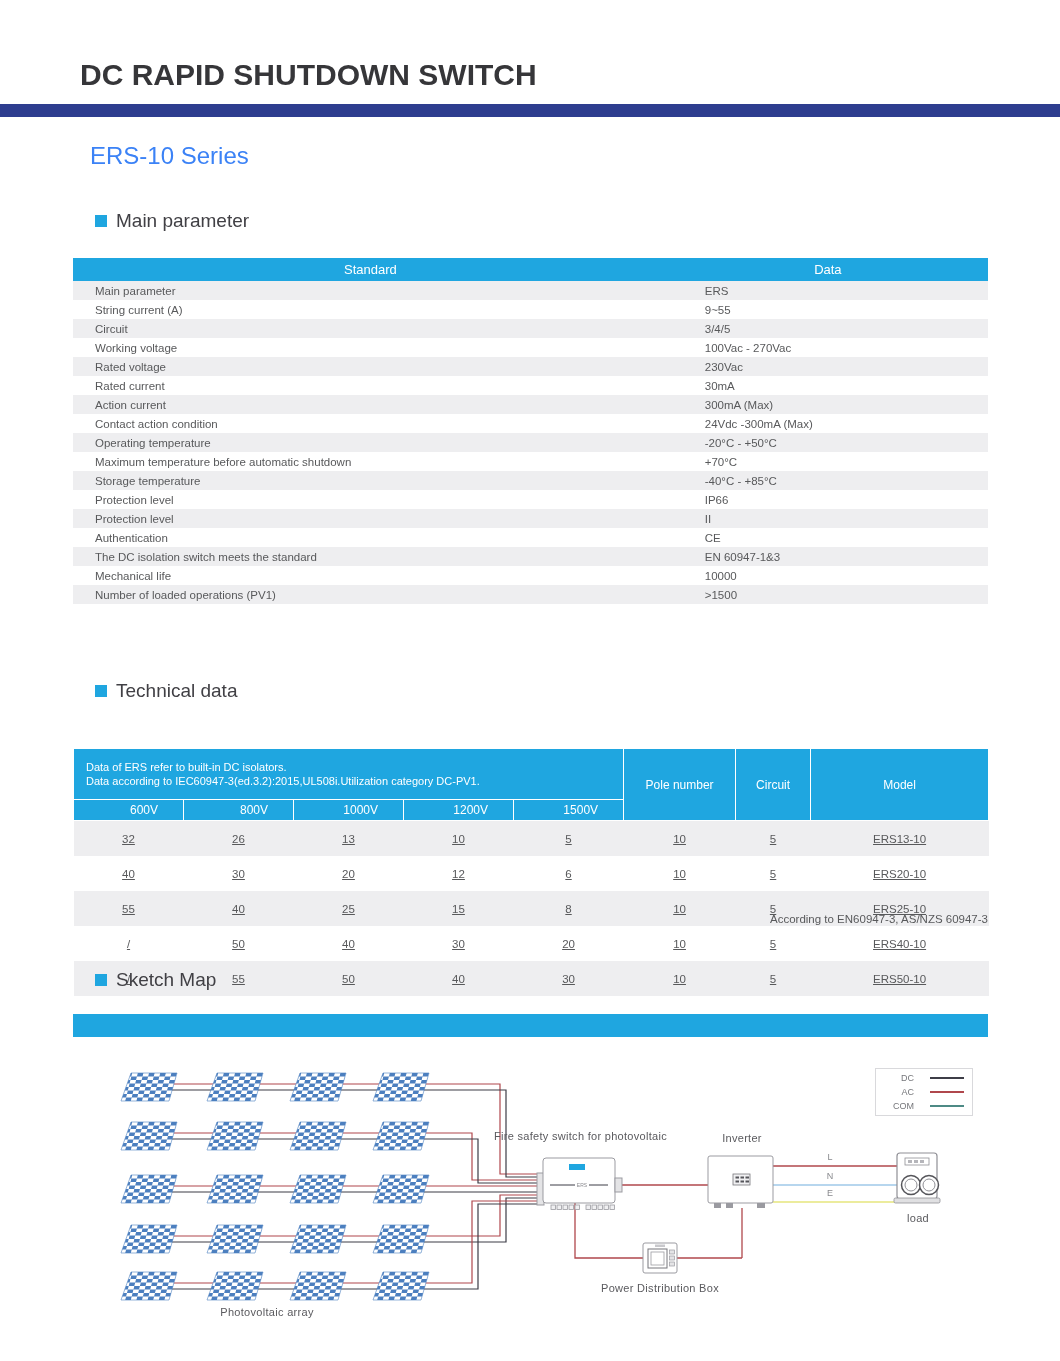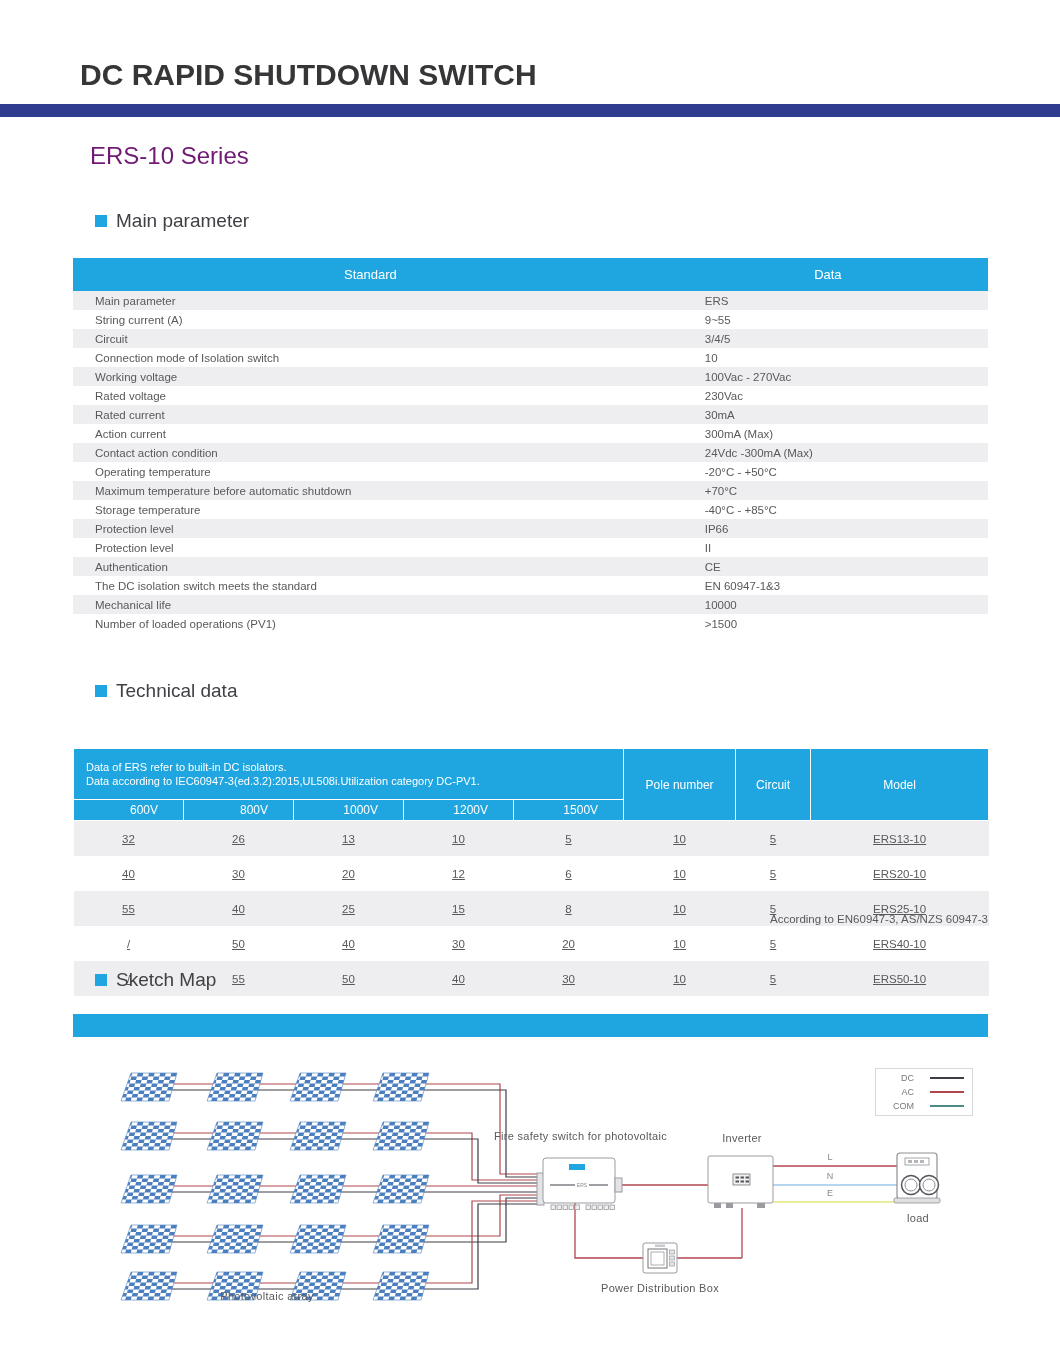--- a/index.html
+++ b/index.html
@@ -1,27 +1,27 @@
 <!DOCTYPE html>
 <html><head>
 <meta charset="utf-8">
 <style>
   html,body{margin:0;padding:0;background:#fff;}
   .page{position:relative;width:1060px;height:1361px;background:#fff;overflow:hidden;
         font-family:"Liberation Sans", sans-serif;color:#58595b;}
   .page-title{position:absolute;left:80px;top:58px;margin:0;font-size:30px;font-weight:700;
         color:#363639;letter-spacing:0px;}
   .navy-bar{position:absolute;left:0;top:104px;width:1060px;height:13px;background:#2e3d8f;}
-  .series-title{position:absolute;left:90px;top:142px;margin:0;font-size:24px;font-weight:400;color:#701a75;}
+  .series-title{position:absolute;left:90px;top:142px;margin:0;font-size:24px;font-weight:400;color:#3b82f6;}
   .sec-h{position:absolute;left:95px;font-size:19px;color:#414045;font-weight:500;}
   .sec-h .bullet{display:inline-block;width:12px;height:12px;background:#1fa6e0;margin-right:9px;}
   
   .main-table{position:absolute;left:73px;top:258px;width:915px;border-collapse:collapse;
         table-layout:fixed;font-size:11.5px;color:#58595b;}
-  .main-table th{background:#1fa6e0;color:#fff;font-weight:400;font-size:13px;height:33px;padding:0;}
+  .main-table th{background:#1fa6e0;color:#fff;font-weight:400;font-size:13px;height:23px;padding:0;}
   .main-table td{height:19px;padding:0;font-weight:400;}
   .main-table td.c1{padding-left:22px;}
   .main-table td.c2{padding-left:37px;}
   .main-table tbody tr:nth-child(odd){background:#eeeef0;}
   
   .tech-table{position:absolute;left:73px;top:748px;width:915px;border-collapse:collapse;
         table-layout:fixed;font-size:11.5px;color:#58595b;text-align:center;}
   .tech-table thead th{background:#1fa6e0;color:#fff;font-weight:400;border:1px solid #fff;padding:0;}
   .tech-table .note-cell{text-align:left;padding:4px 0 4px 12px;font-size:11px;line-height:14px;height:42px;}
   .tech-table .th-volts th{height:20px;text-align:right;padding-right:25px;font-size:12px;}
@@ -73,24 +73,20 @@
         </tr>
       <tr>
           <td class="c1">String current (A)</td>
           <td class="c2">9~55</td>
         </tr>
       <tr>
           <td class="c1">Circuit</td>
           <td class="c2">3/4/5</td>
         </tr>
       <tr>
-          <td class="c1">Connection mode of Isolation switch</td>
-          <td class="c2">10</td>
-        </tr>
-      <tr>
           <td class="c1">Working voltage</td>
           <td class="c2">100Vac - 270Vac</td>
         </tr>
       <tr>
           <td class="c1">Rated voltage</td>
           <td class="c2">230Vac</td>
         </tr>
       <tr>
           <td class="c1">Rated current</td>
           <td class="c2">30mA</td>
@@ -354,21 +350,21 @@
         <rect x="669.5" y="210" width="5" height="4" fill="#e4e4e6" stroke="#9b9ba1" stroke-width="0.7"></rect>
         <rect x="669.5" y="216" width="5" height="4" fill="#e4e4e6" stroke="#9b9ba1" stroke-width="0.7"></rect>
         <rect x="669.5" y="222" width="5" height="4" fill="#e4e4e6" stroke="#9b9ba1" stroke-width="0.7"></rect>
       </g>
     </svg>
 
     <div class="dlabel" style="left:478px;top:90px;width:205px;">Fire safety switch for photovoltaic</div>
     <div class="dlabel" style="left:692px;top:92px;width:100px;">Inverter</div>
     <div class="dlabel" style="left:868px;top:172px;width:100px;">load</div>
     <div class="dlabel" style="left:560px;top:242px;width:200px;">Power Distribution Box</div>
-    <div class="dlabel" style="left:167px;top:250px;width:200px;">Photovoltaic array</div>
+    <div class="dlabel" style="left:167px;top:266px;width:200px;">Photovoltaic array</div>
 
     <div class="lne" style="left:820px;top:112px;">L</div>
     <div class="lne" style="left:820px;top:131px;">N</div>
     <div class="lne" style="left:820px;top:148px;">E</div>
 
     <div class="legend">
       <div class="lrow">
         <span class="ltxt">DC</span>
         <span class="lline lg-dc"></span>
       </div>

